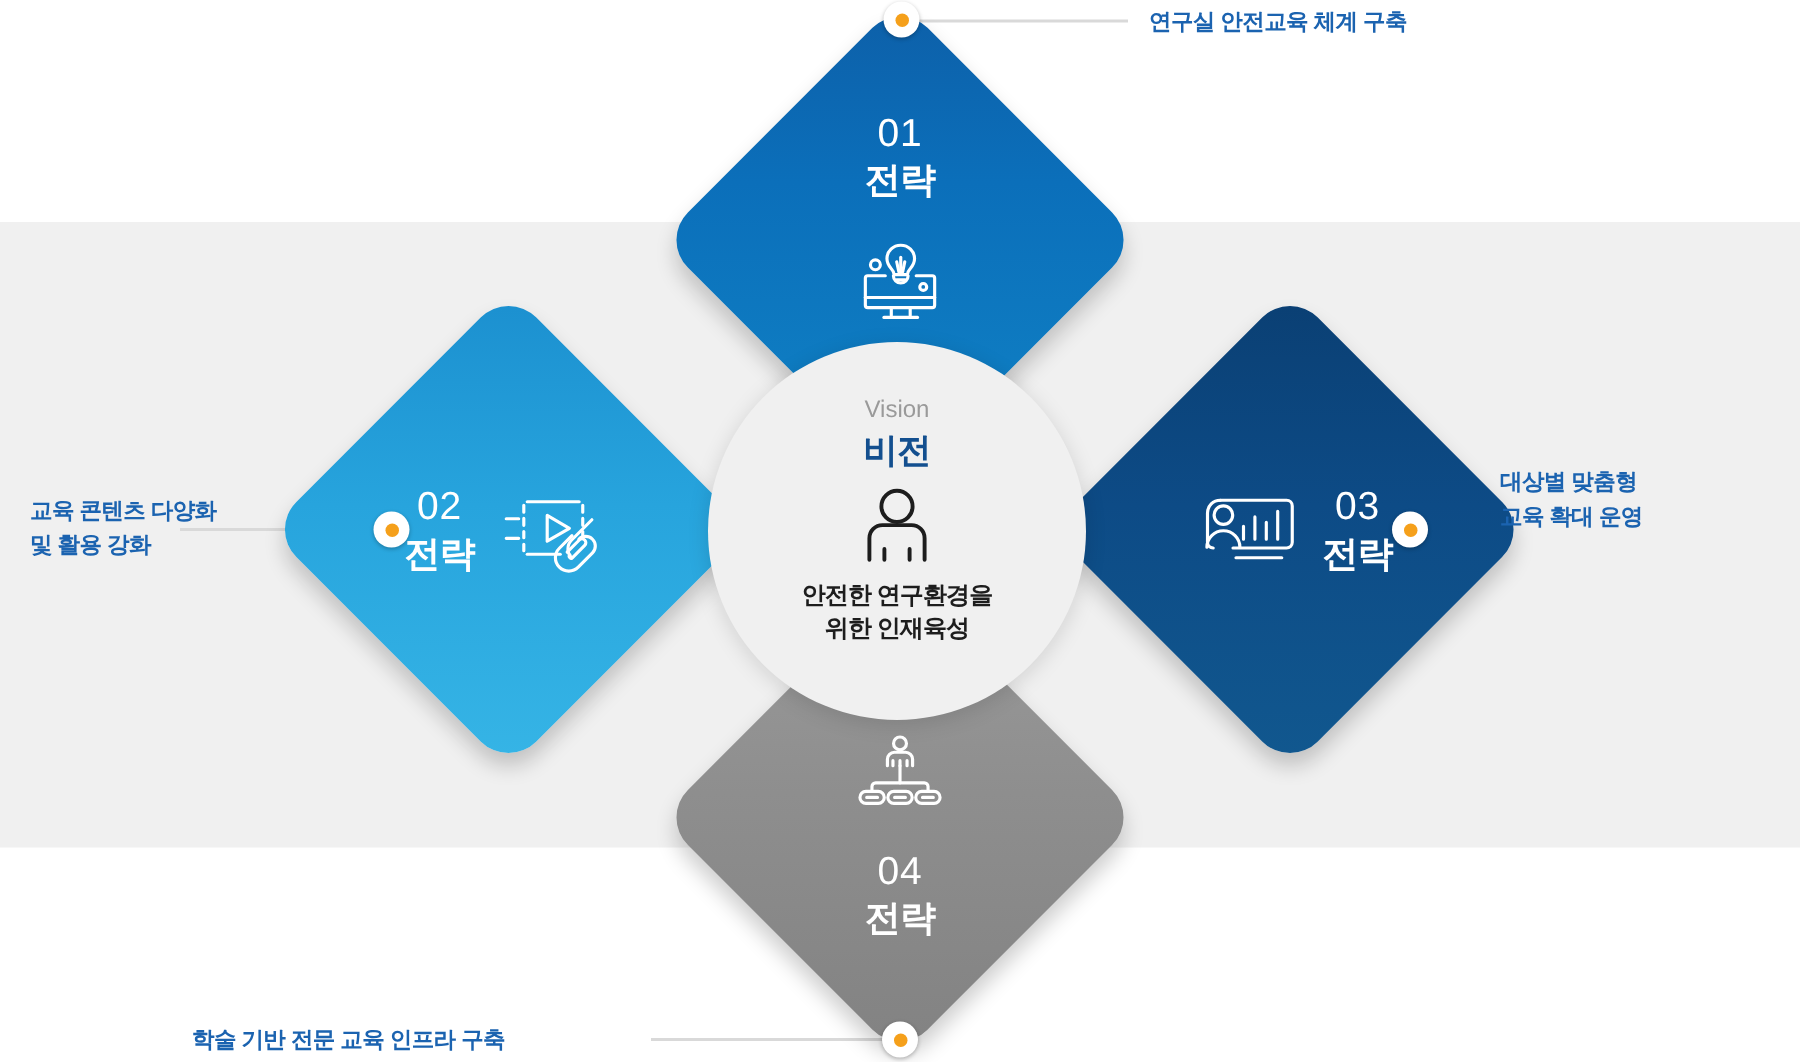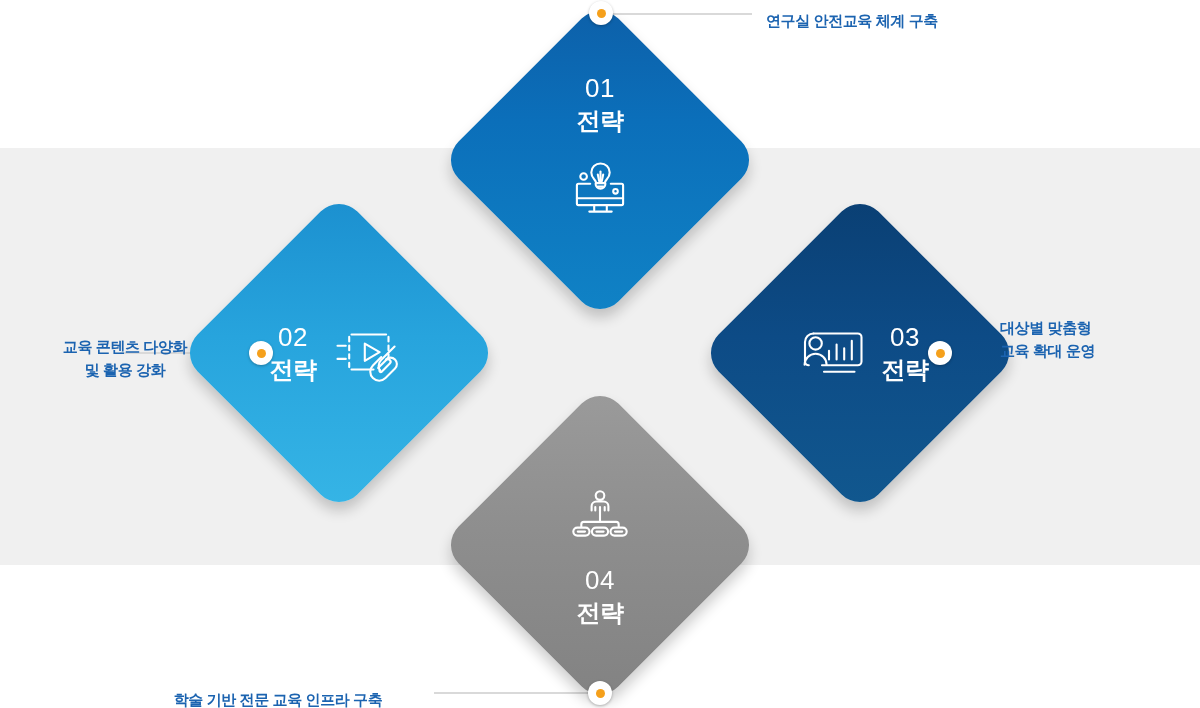--- a/index.html
+++ b/index.html
@@ -37,24 +37,23 @@
 
   
   .lbl{
     position:absolute;
     color:#1b63b0;
     font-size:15px;
     font-weight:bold;
     line-height:23px;
     letter-spacing:-0.4px;
     white-space:pre-line;
-    margin-top:6px;
   }
   .lbl.right{text-align:left;}
-  .lbl.left{text-align:center;}
+  .lbl.left{text-align:left;}
 
   
   .diamond{
     position:absolute;
     width:226px;height:226px;
     border-radius:26px;
     transform:rotate(45deg);
     box-shadow:6px 6px 14px rgba(0,0,0,.20);
   }
   .d01{
@@ -224,20 +223,31 @@
           <path d="M6.8 42.6h7.2M25.4 42.6h7.2M44.0 42.6h7.2"></path>
         </svg>
         <div class="dtexts">
           <div class="dnum">04</div>
           <div class="dlabel">전략</div>
         </div>
       </div>
     </div>
   </div>
 
+  <div class="vision">
+    <div class="v-eng">Vision</div>
+    <div class="v-kor">비전</div>
+    <svg class="v-icon" width="52" height="58" viewBox="0 0 52 58" fill="none" stroke="#1d1d1d" stroke-width="2.6" stroke-linecap="round" stroke-linejoin="round">
+      <circle cx="26" cy="13.6" r="10.4"></circle>
+      <path d="M7.6 49.2V34.8c0-4.8 3.9-8.7 8.7-8.7h19.4c4.8 0 8.7 3.9 8.7 8.7v14.4"></path>
+      <path d="M17.6 42.0v7.2M34.4 42.0v7.2"></path>
+    </svg>
+    <div class="v-desc">안전한 연구환경을
+위한 인재육성</div>
+  </div>
 
   <div class="conn-dot" style="left:589px;top:1px;z-index:9;"></div>
   <div class="conn-dot" style="left:249px;top:341px;z-index:9;"></div>
   <div class="conn-dot" style="left:928px;top:341px;z-index:9;"></div>
   <div class="conn-dot" style="left:588px;top:681px;z-index:9;"></div>
 
   <div class="lbl right" style="left:766px;top:3px;width:300px;">연구실 안전교육 체계 구축</div>
 
   <div class="lbl left" style="left:20px;top:329px;width:210px;">교육 콘텐츠 다양화
 및 활용 강화</div>

